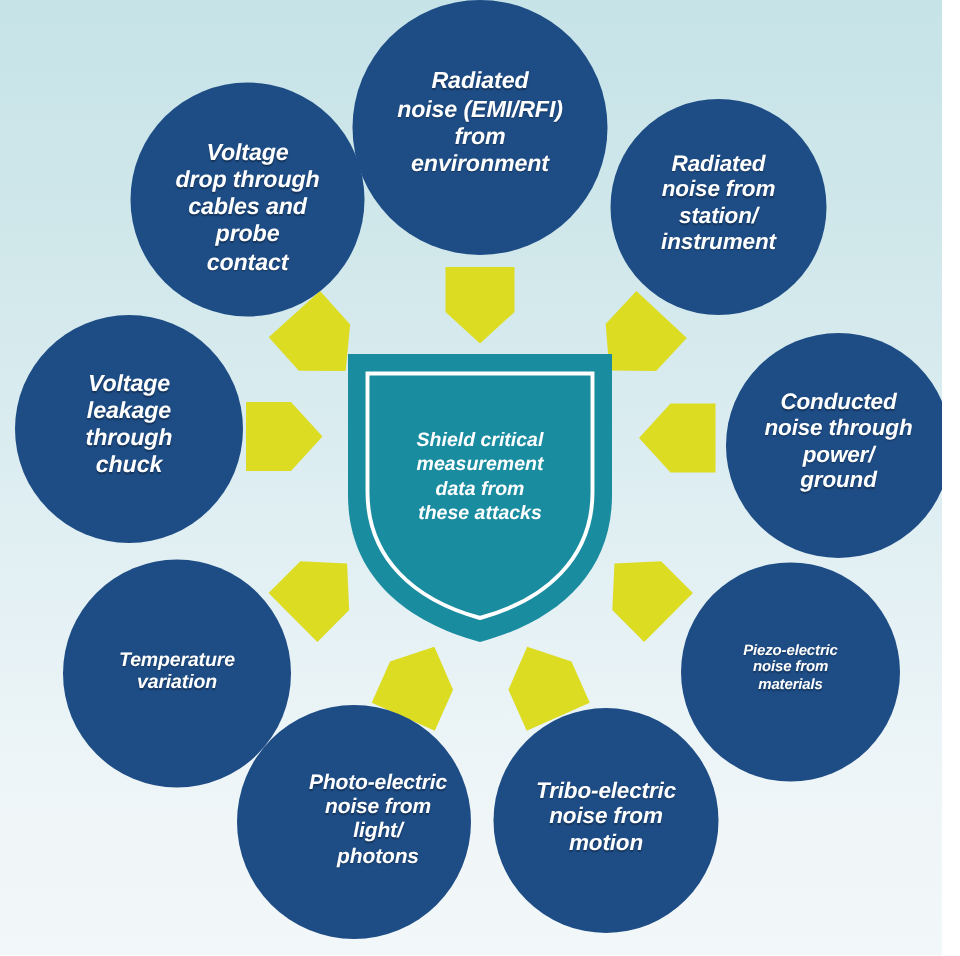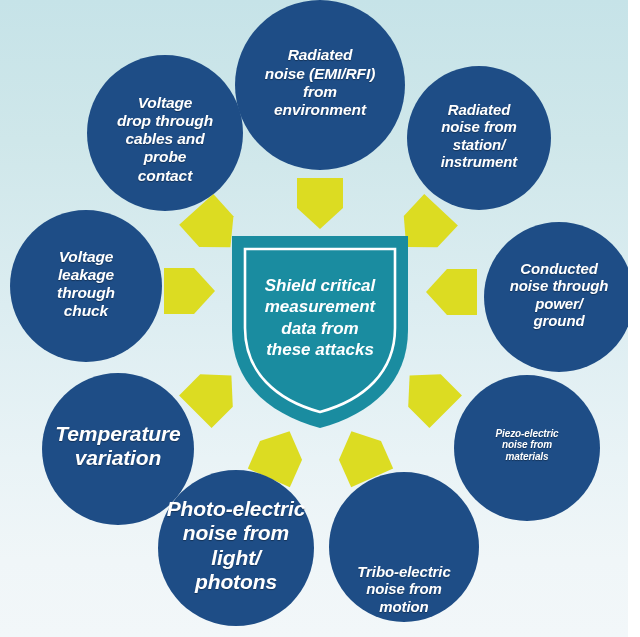--- a/index.html
+++ b/index.html
@@ -40,21 +40,21 @@
   }
   .shield-label {
     position: absolute;
     color: #ffffff;
     font-weight: bold;
     text-align: center;
     line-height: 1.26;
     white-space: pre-line;
     transform: translate(-50%, -50%);
     pointer-events: none;
-    font-size: 17px;
+    font-size: 13px;
     font-family: "Liberation Sans", sans-serif;
   }
 </style>
 </head>
 <body>
 
 <div id="infographic">
   <svg id="canvas" viewBox="0 0 640 637">
     <defs>
       <clipPath id="clipPage">
@@ -244,30 +244,30 @@
 station/
 instrument</div>
       <div class="node-label" style="left: 86px; top: 283.72px; font-size: 15.5px; width: 171px;">Voltage
 leakage
 through
 chuck</div>
       <div class="node-label" style="left: 559px; top: 294.75px; font-size: 15px; width: 168.75px;">Conducted
 noise through
 power/
 ground</div>
-      <div class="node-label" style="left: 118px; top: 446.72px; font-size: 21px; width: 171px;">Temperature
+      <div class="node-label" style="left: 118px; top: 446.72px; font-size: 13px; width: 171px;">Temperature
 variation</div>
       <div class="node-label" style="left: 527px; top: 445.81px; font-size: 10px; width: 164.25px;">Piezo-electric
 noise from
 materials</div>
-      <div class="node-label" style="left: 236px; top: 545.66px; font-size: 21px; width: 175.5px;">Photo-electric
+      <div class="node-label" style="left: 252px; top: 545.66px; font-size: 14px; width: 175.5px;">Photo-electric
 noise from
 light/
 photons</div>
-      <div class="node-label" style="left: 404px; top: 544.75px; font-size: 15px; width: 168.75px; margin-top: 44px;">Tribo-electric
+      <div class="node-label" style="left: 404px; top: 544.75px; font-size: 15px; width: 168.75px;">Tribo-electric
 noise from
 motion</div>
       <div class="shield-label" style="left: 320px; top: 318px; width: 180px;">Shield critical
 measurement
 data from
 these attacks</div>
     </div>
 </div>
 
 </body></html>

